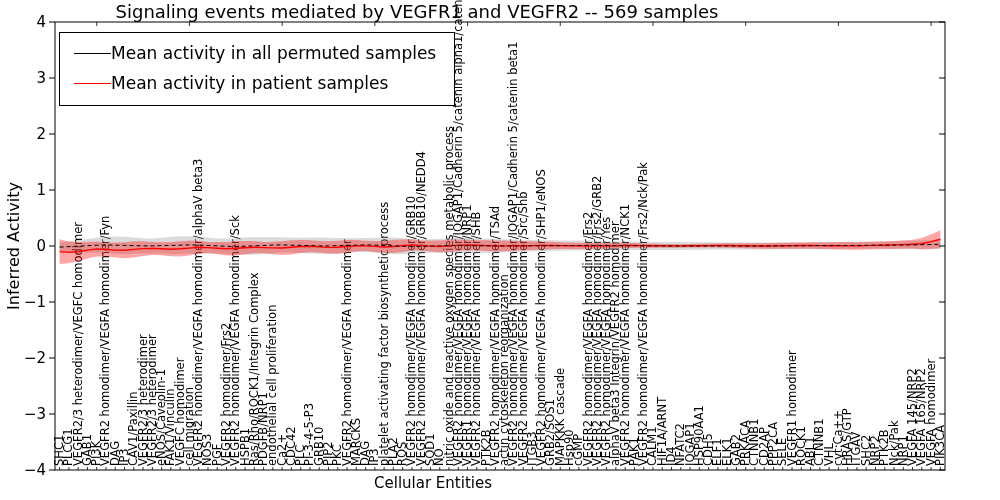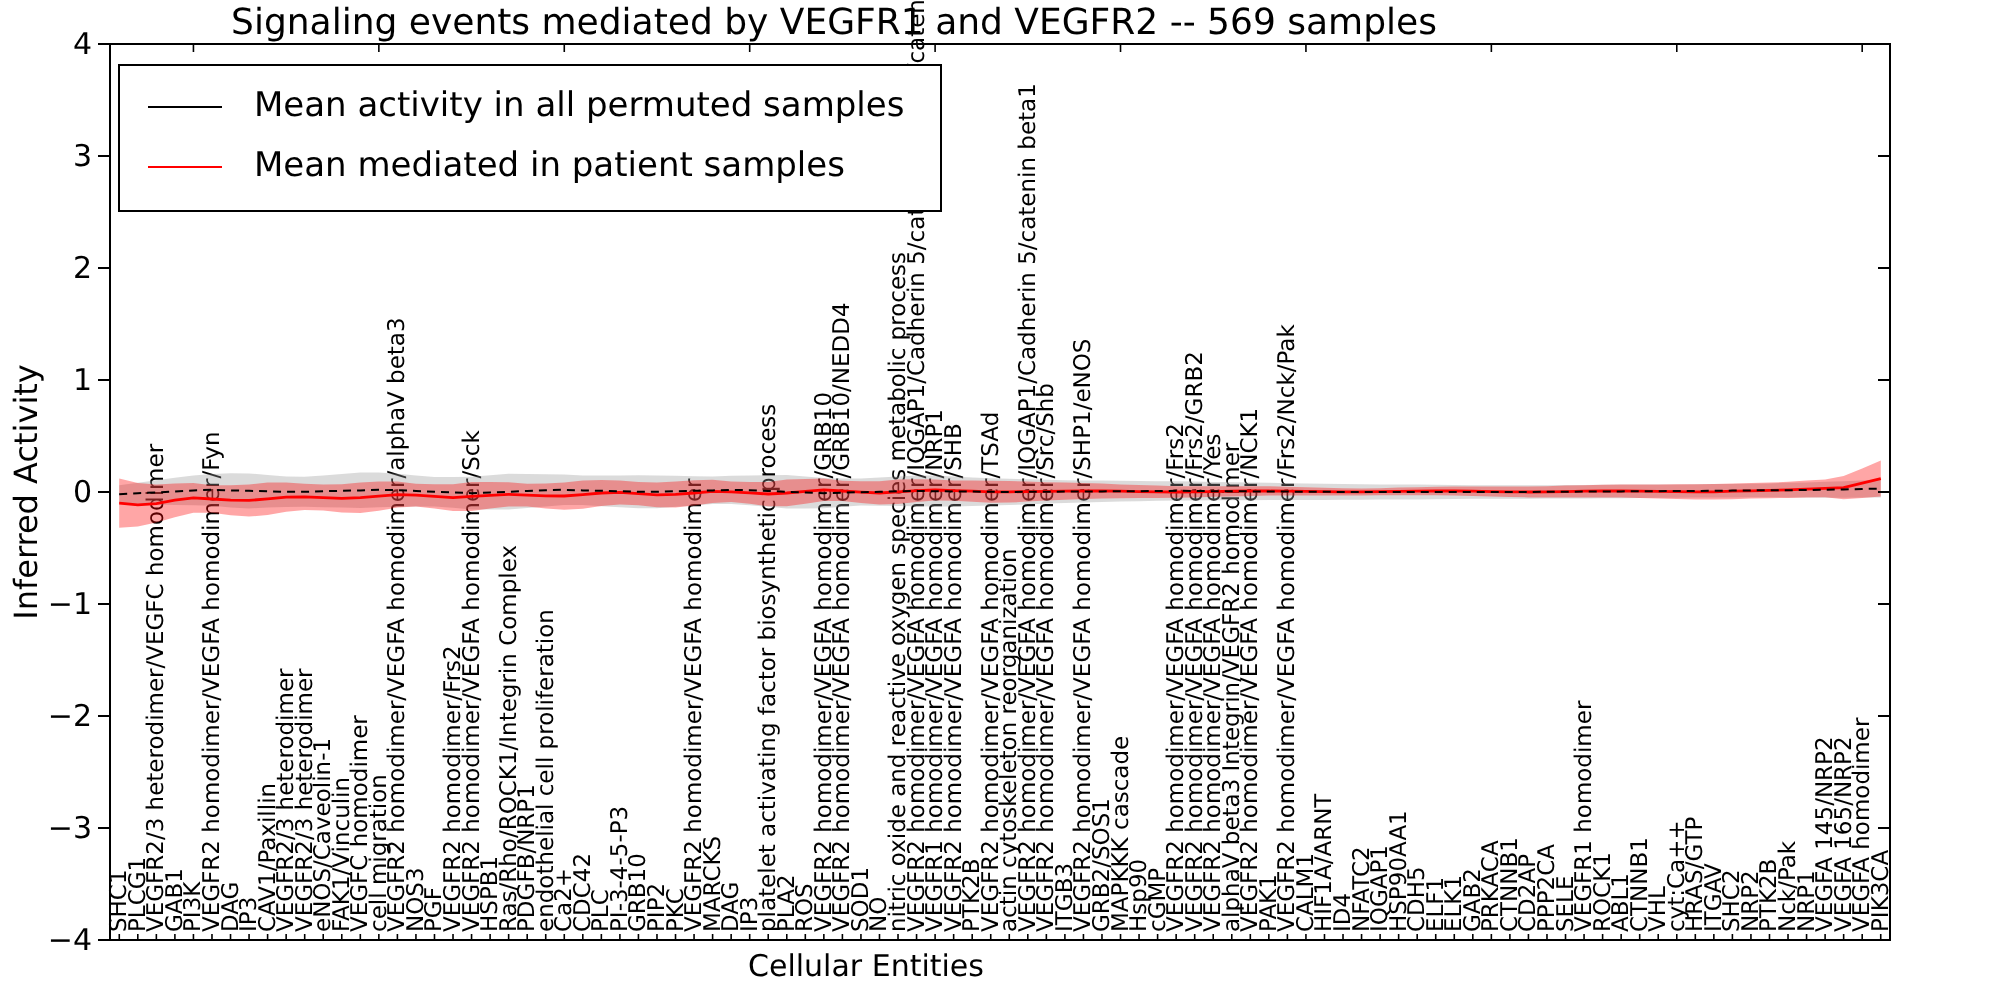--- a/index.html
+++ b/index.html
@@ -16,21 +16,21 @@
     position:absolute;left:13px;top:246px;transform:translate(-50%,-50%) rotate(-90deg);
     font-size:16px;white-space:nowrap;
   }
   .x-axis-label{
     position:absolute;left:0;top:474px;width:866px;text-align:center;font-size:15px;
   }
   .legend{
     position:absolute;left:59px;top:32px;background:#ffffff;border:1px solid #000;
     padding:10px 18px 12px 14px;display:flex;flex-direction:column;gap:10px;
   }
-  .legend-row{display:flex;align-items:center;gap:16px;white-space:nowrap;}
+  .legend-row{display:flex;align-items:center;white-space:nowrap;}
   .legend-row .label{font-size:17px;}
   .swatch{display:inline-block;width:37px;height:0;border-top-style:solid;border-top-width:1.6px;}
 </style>
 </head>
 <body>
 
 <div class="figure">
   <svg id="plot" width="1000" height="500" viewBox="0 0 1000 500">
       <text x="63.135416666666664" y="466" font-size="11.5px" fill="#000" transform="rotate(-90 63.135416666666664 466)">SHC1</text>
       <text x="72.40625" y="466" font-size="11.5px" fill="#000" transform="rotate(-90 72.40625 466)">PLCG1</text>
@@ -270,16 +270,16 @@
   <div class="chart-title">Signaling events mediated by VEGFR1 and VEGFR2 -- 569 samples</div>
   <div class="y-axis-label">Inferred Activity</div>
   <div class="x-axis-label">Cellular Entities</div>
   <div class="legend">
     <div class="legend-row">
       <span class="swatch" style="border-top-color:#000000;"></span>
       <span class="label">Mean activity in all permuted samples</span>
     </div>
     <div class="legend-row">
       <span class="swatch" style="border-top-color:#ff0000;"></span>
-      <span class="label">Mean mediated in patient samples</span>
+      <span class="label">Mean activity in patient samples</span>
     </div>
   </div>
 </div>
 
 </body></html>

